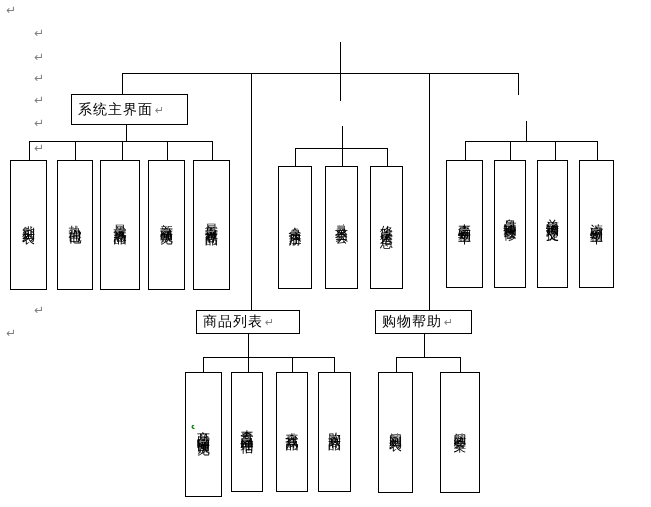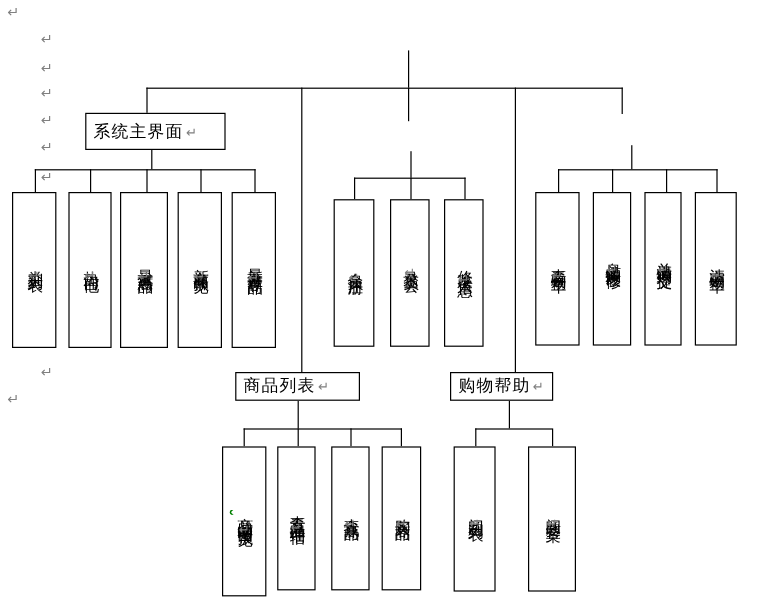--- a/index.html
+++ b/index.html
@@ -76,21 +76,21 @@
     <div class="line" style="left: 424px; top: 334px; width: 1px; height: 23px;"></div>
     <div class="line" style="left: 396px; top: 357px; width: 64px; height: 1px;"></div>
     <div class="line" style="left: 396px; top: 357px; width: 1px; height: 15px;"></div>
     <div class="line" style="left: 460px; top: 357px; width: 1px; height: 15px;"></div>
     <div class="node horizontal" style="left: 71px; top: 94px; width: 117px; height: 31px;">
       <span class="hcol"><span class="label-text">系统主界面</span><span class="mark">↵</span></span>
     </div>
     <div class="node horizontal" style="left: 196px; top: 310px; width: 104px; height: 24px;">
       <span class="hcol"><span class="label-text">商品列表</span><span class="mark">↵</span></span>
     </div>
-    <div class="node horizontal" style="left: 375px; top: 310px; width: 86px; height: 24px;">
+    <div class="node horizontal" style="left: 375px; top: 310px; width: 97px; height: 24px;">
       <span class="hcol"><span class="label-text">购物帮助</span><span class="mark">↵</span></span>
     </div>
     <div class="node vertical" style="left: 10px; top: 160px; width: 37px; height: 130px;">
       <span class="vcol"><span class="label-text">类别列表</span><span class="mark">↵</span></span>
     </div>
     <div class="node vertical" style="left: 57px; top: 160px; width: 36px; height: 130px;">
       <span class="vcol"><span class="label-text">热门吉他</span><span class="mark">↵</span></span>
     </div>
     <div class="node vertical" style="left: 100px; top: 160px; width: 40px; height: 130px;">
       <span class="vcol"><span class="label-text">最优惠商品</span><span class="mark">↵</span></span>

